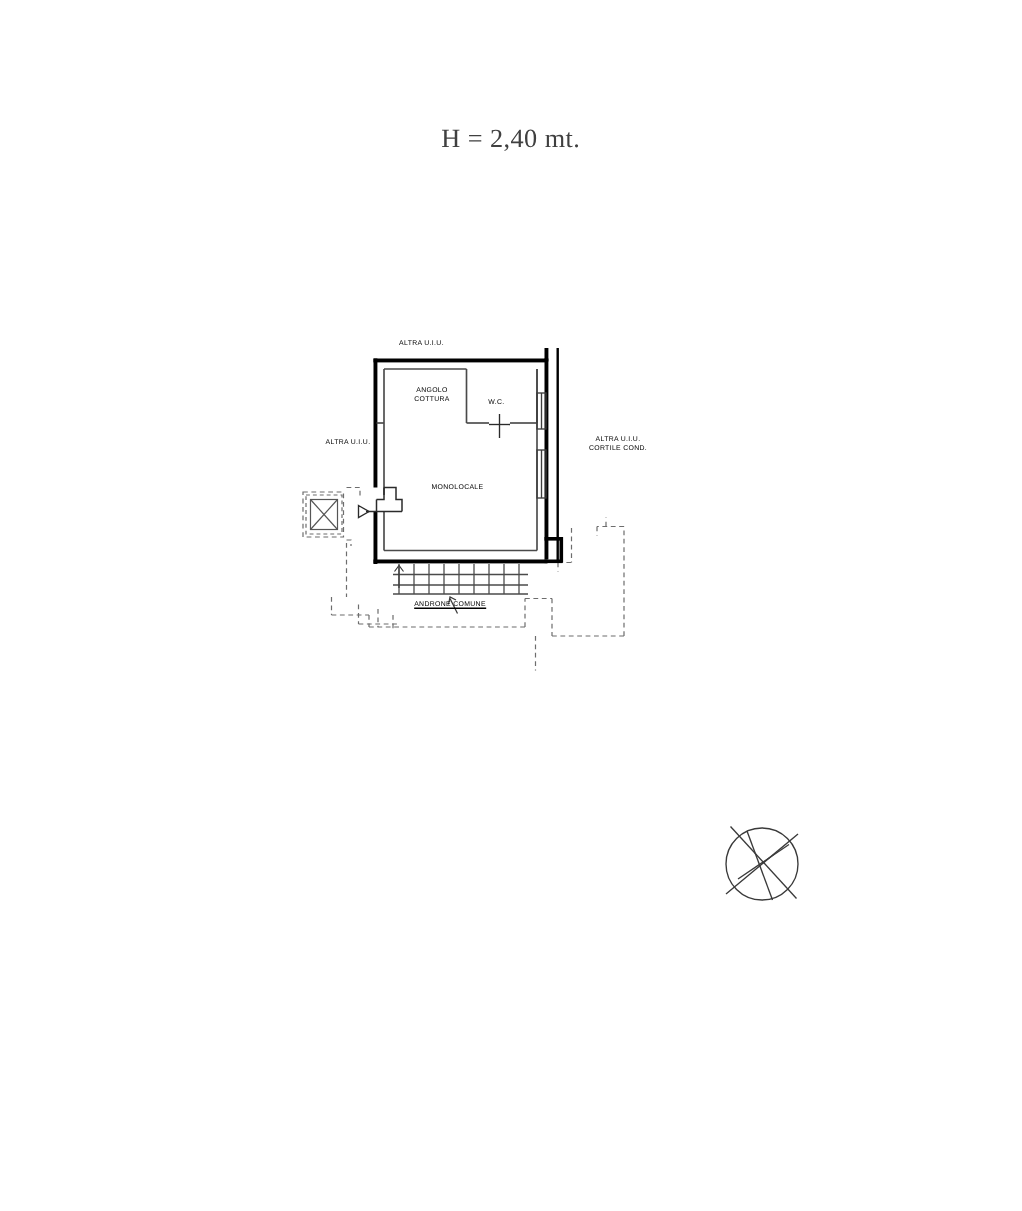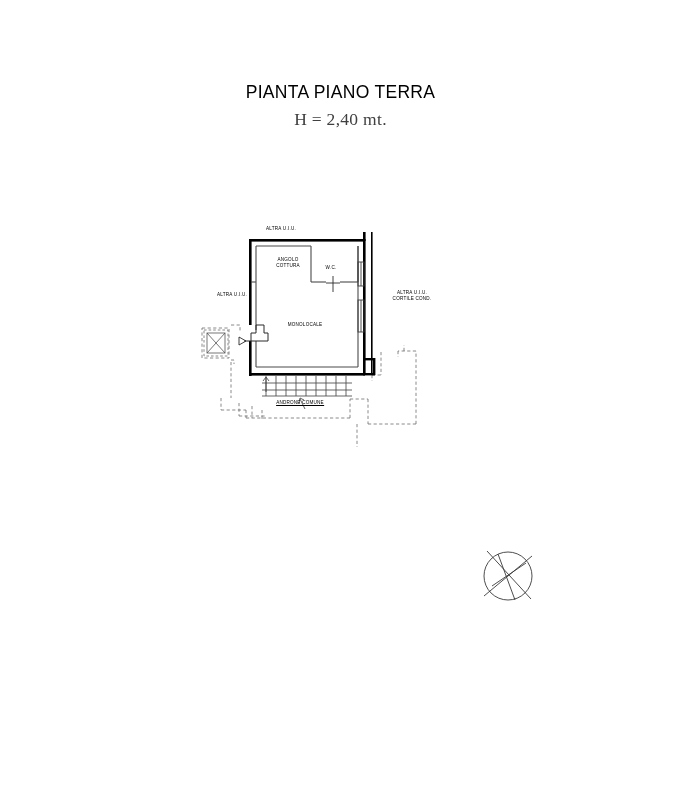--- a/index.html
+++ b/index.html
@@ -79,21 +79,20 @@
   .lbl-mono        { left: 305px; top: 322px; transform: translateX(-50%); }
   .lbl-androne     { left: 300px; top: 400px; transform: translateX(-50%); }
   .lbl-androne span.u { border-bottom: 0.6px solid #000; padding-bottom: 0.3px; }
 </style>
 </head>
 <body>
 
 <div id="page">
 
   <div class="title-block">
-    <span class="title-line-1">PIANTA PIANO TERRA</span>
     <span class="title-line-2">H = 2,40 mt.</span>
   </div>
 
   <svg id="plan-svg" viewBox="0 0 681 807">
 
     <g fill="none" stroke="#6d6d6d" stroke-width="0.8" stroke-dasharray="3.2,2.4" stroke-linecap="butt">
 
       <path d="M202 328 L229 328 L229 358 L202 358 Z"></path>
 
       <path d="M231 325 L240 325 L240 331"></path>

